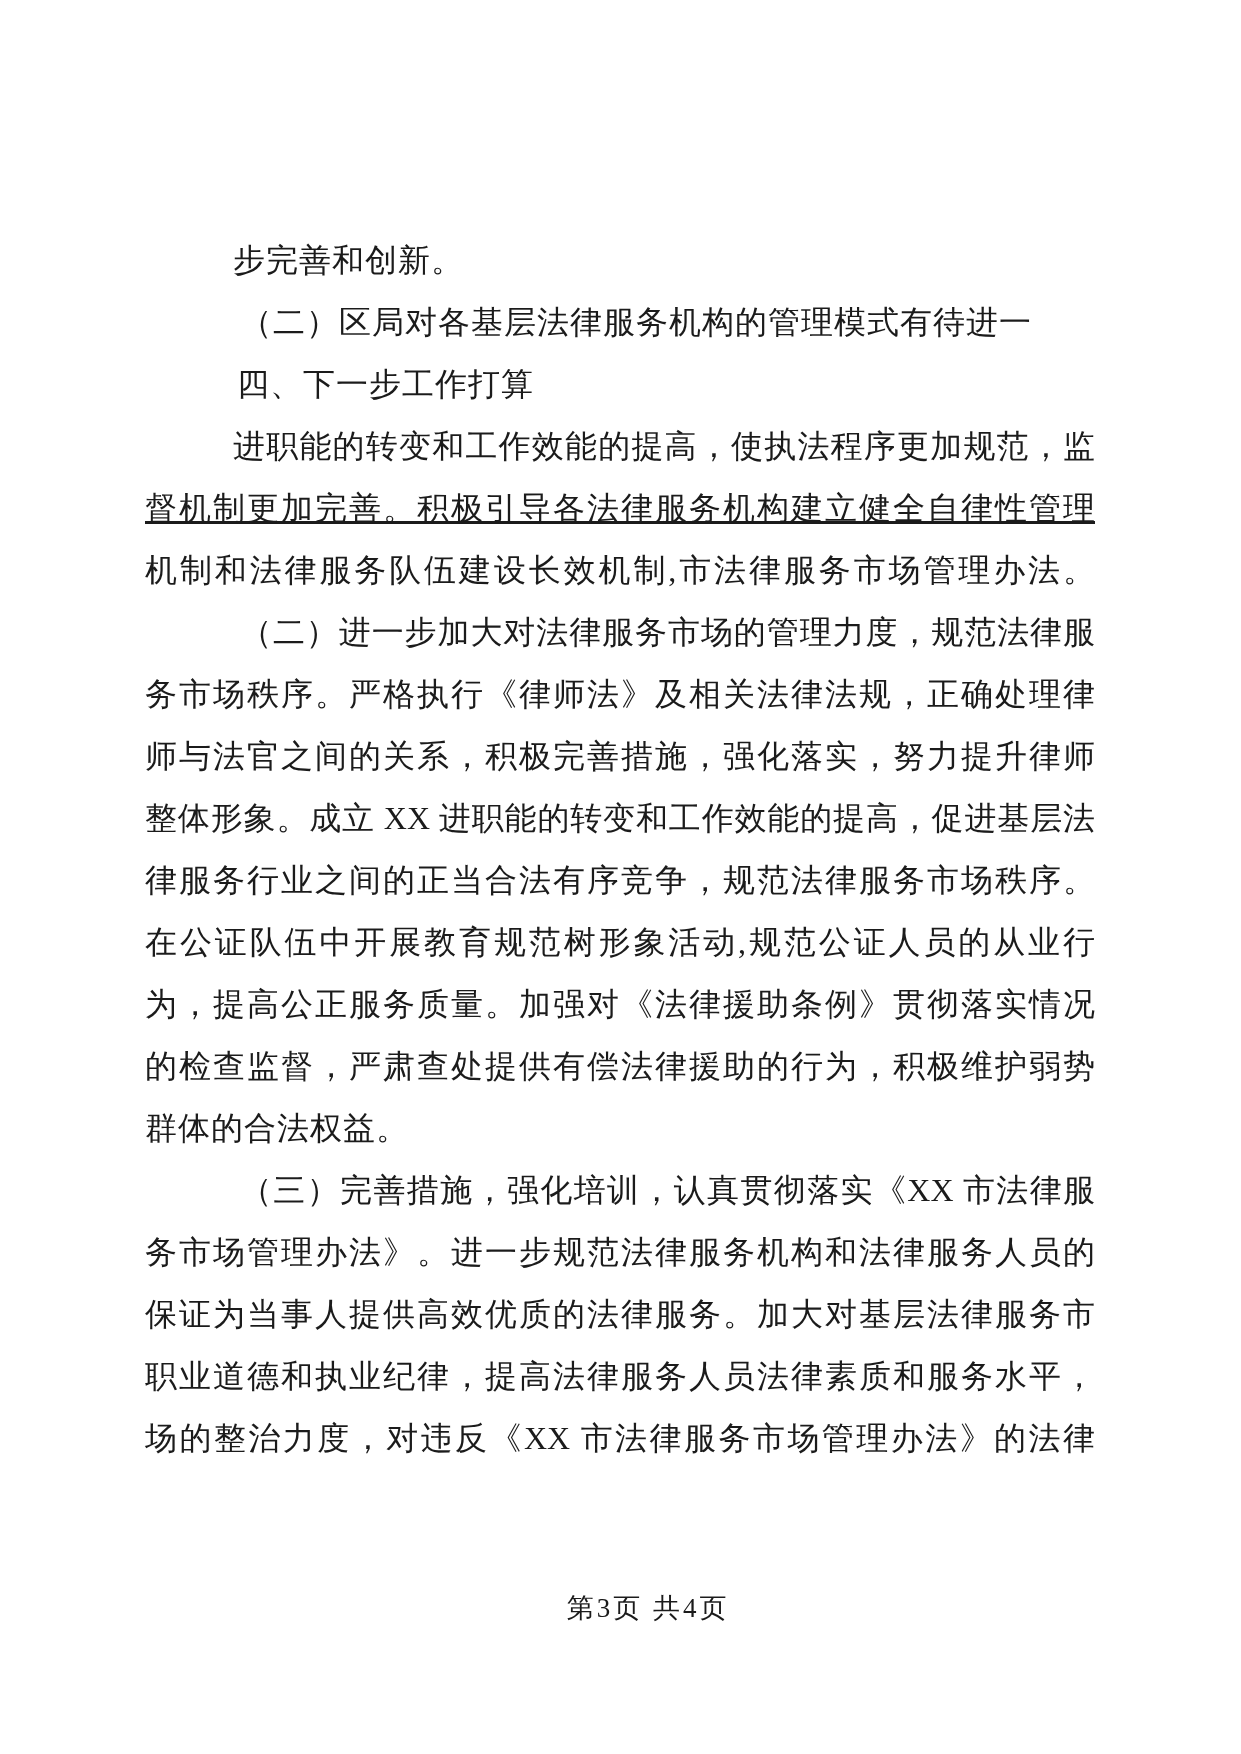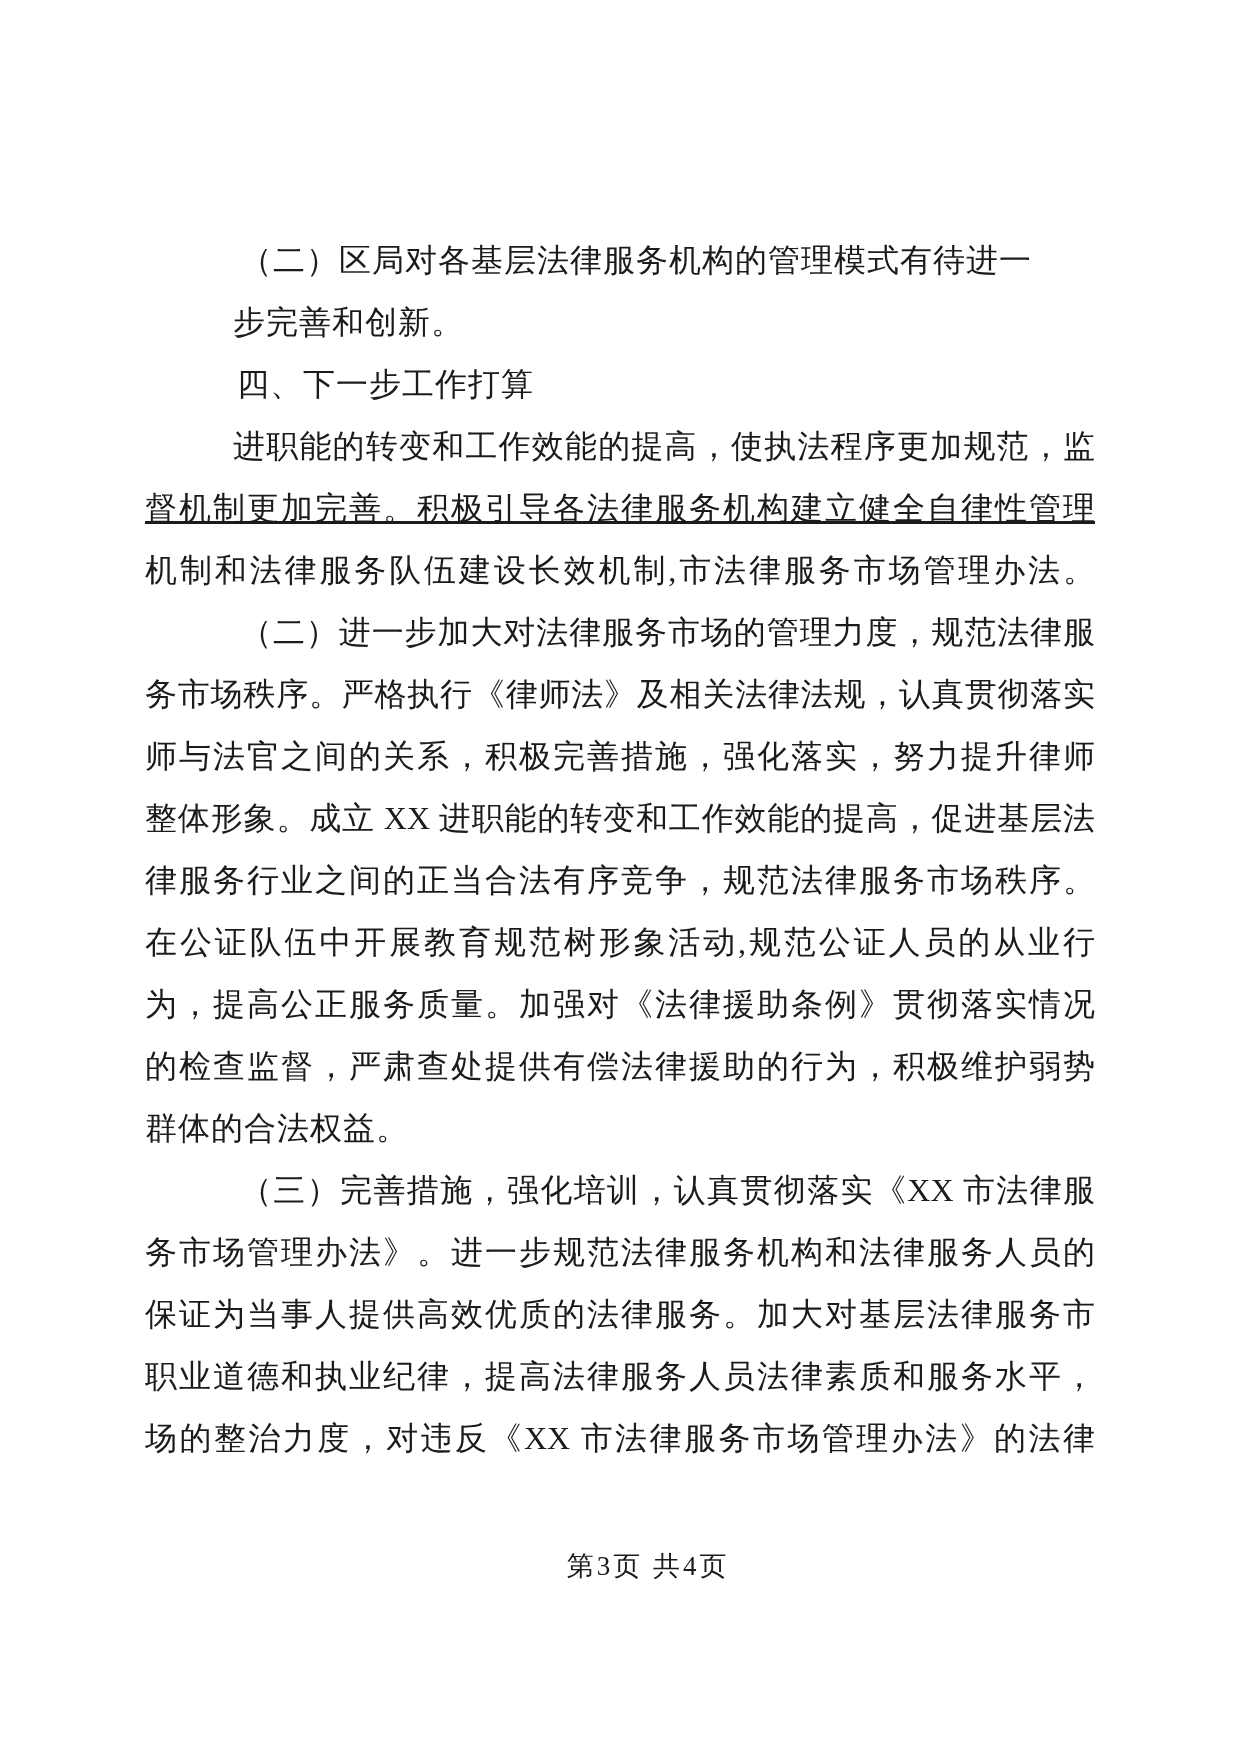--- a/index.html
+++ b/index.html
@@ -32,46 +32,46 @@
   }
   .line.justify {
     white-space: normal;
     letter-spacing: 0;
     text-align: justify;
     text-align-last: justify;
   }
   .footer {
     position: absolute;
     left: 145px;
-    top: 1546px;
+    top: 1588px;
     width: 950px;
     height: 40px;
     line-height: 40px;
     text-align: center;
     font-size: 27px;
     letter-spacing: 3px;
   }
   .footer-inner {
     display: inline-block;
     margin-left: 56px;
   }
 </style>
 </head>
 <body>
 
 <div class="page">
   <div class="textblock" id="textblock">
+      <div class="line" style="text-indent: 88px;">步完善和创新。</div>
       <div class="line" style="text-indent: 95px;">（二）区局对各基层法律服务机构的管理模式有待进一</div>
-      <div class="line" style="text-indent: 88px;">步完善和创新。</div>
       <div class="line" style="text-indent: 92px;">四、下一步工作打算</div>
       <div class="line justify" style="text-indent: 88px;">进职能的转变和工作效能的提高，使执法程序更加规范，监</div>
       <div class="line justify" style="text-indent: 0px; text-decoration: underline;">督机制更加完善。积极引导各法律服务机构建立健全自律性管理</div>
       <div class="line justify" style="text-indent: 0px;">机制和法律服务队伍建设长效机制,市法律服务市场管理办法。</div>
       <div class="line justify" style="text-indent: 95px;">（二）进一步加大对法律服务市场的管理力度，规范法律服</div>
-      <div class="line justify" style="text-indent: 0px;">务市场秩序。严格执行《律师法》及相关法律法规，认真贯彻落实</div>
+      <div class="line justify" style="text-indent: 0px;">务市场秩序。严格执行《律师法》及相关法律法规，正确处理律</div>
       <div class="line justify" style="text-indent: 0px;">师与法官之间的关系，积极完善措施，强化落实，努力提升律师</div>
       <div class="line justify" style="text-indent: 0px;">整体形象。成立 XX 进职能的转变和工作效能的提高，促进基层法</div>
       <div class="line justify" style="text-indent: 0px;">律服务行业之间的正当合法有序竞争，规范法律服务市场秩序。</div>
       <div class="line justify" style="text-indent: 0px;">在公证队伍中开展教育规范树形象活动,规范公证人员的从业行</div>
       <div class="line justify" style="text-indent: 0px;">为，提高公正服务质量。加强对《法律援助条例》贯彻落实情况</div>
       <div class="line justify" style="text-indent: 0px;">的检查监督，严肃查处提供有偿法律援助的行为，积极维护弱势</div>
       <div class="line" style="text-indent: 0px;">群体的合法权益。</div>
       <div class="line justify" style="text-indent: 95px;">（三）完善措施，强化培训，认真贯彻落实《XX 市法律服</div>
       <div class="line justify" style="text-indent: 0px;">务市场管理办法》。进一步规范法律服务机构和法律服务人员的</div>
       <div class="line justify" style="text-indent: 0px;">保证为当事人提供高效优质的法律服务。加大对基层法律服务市</div>

